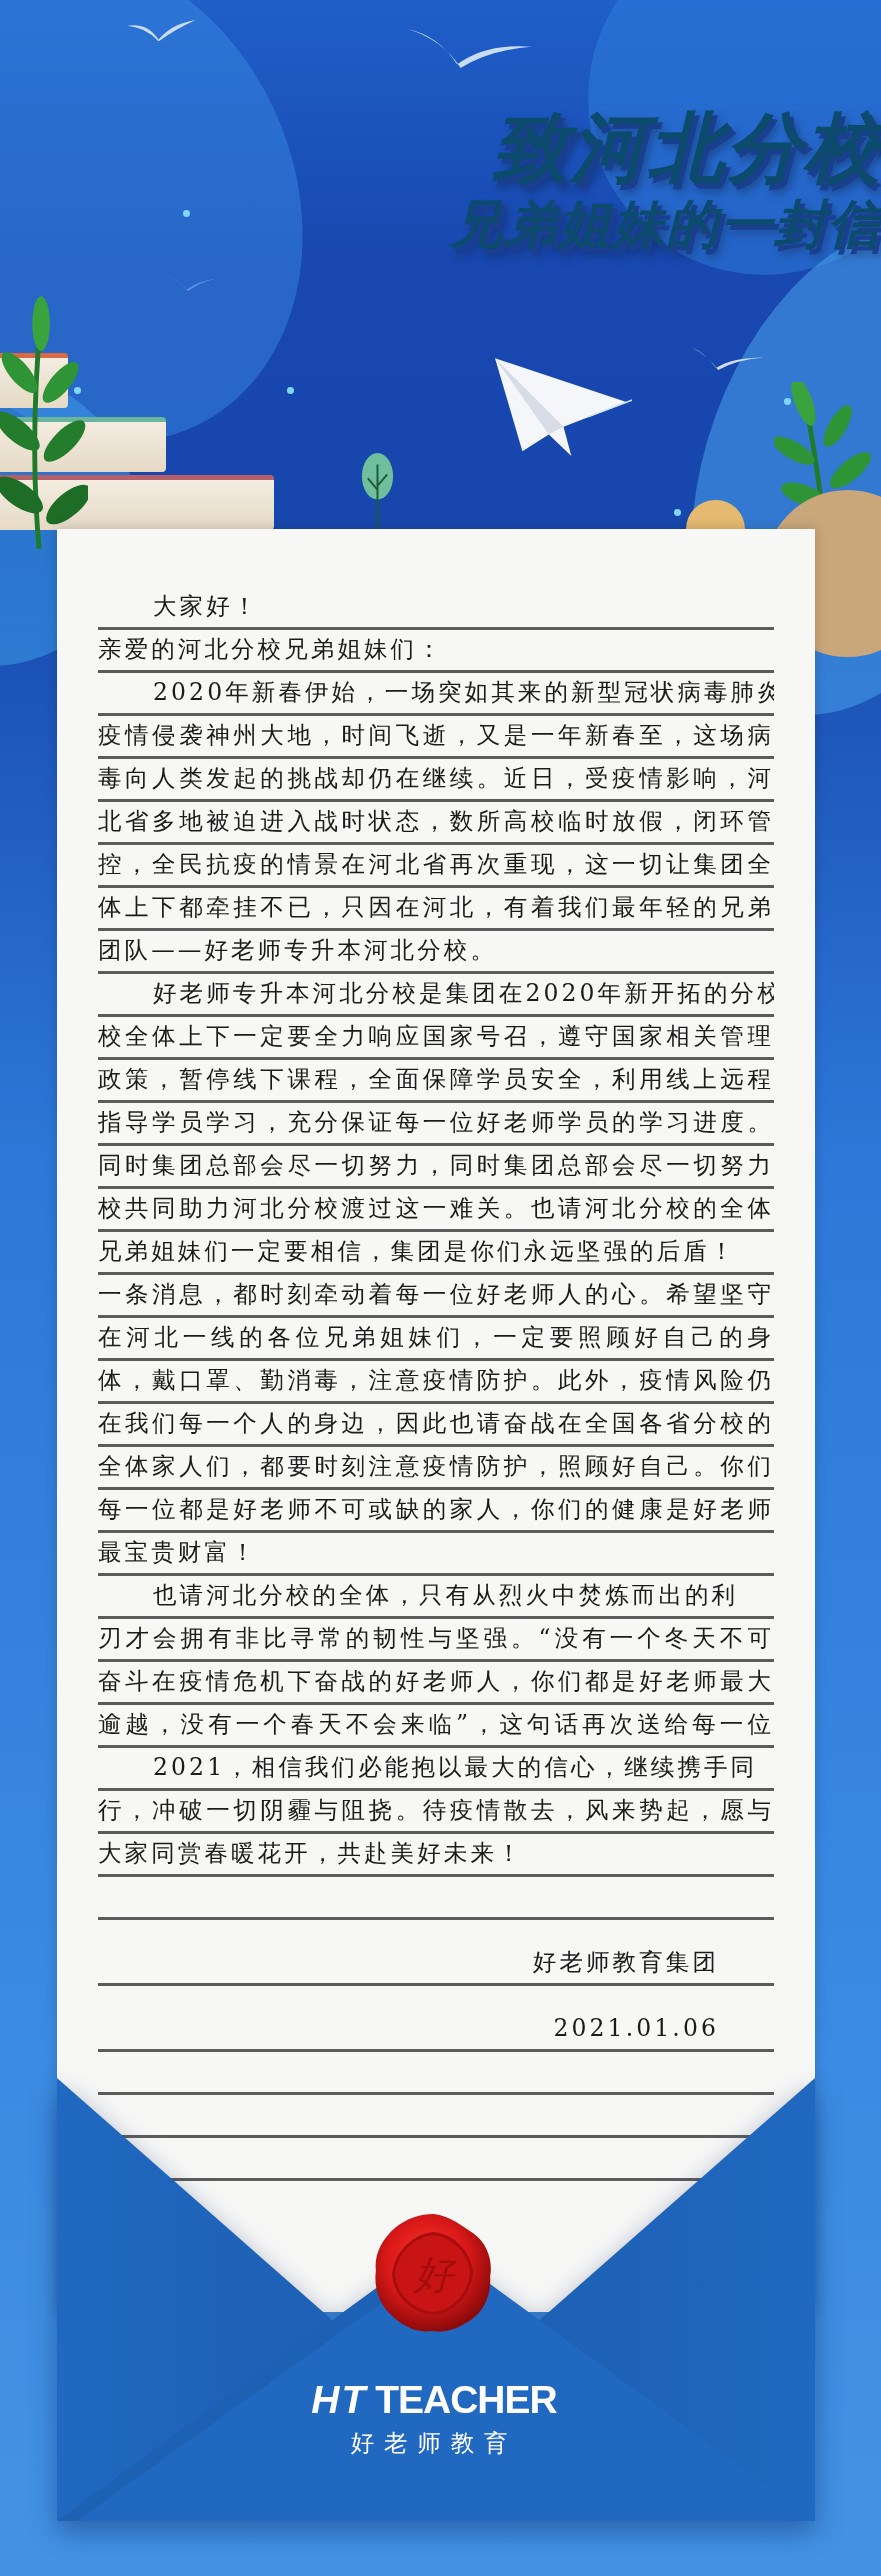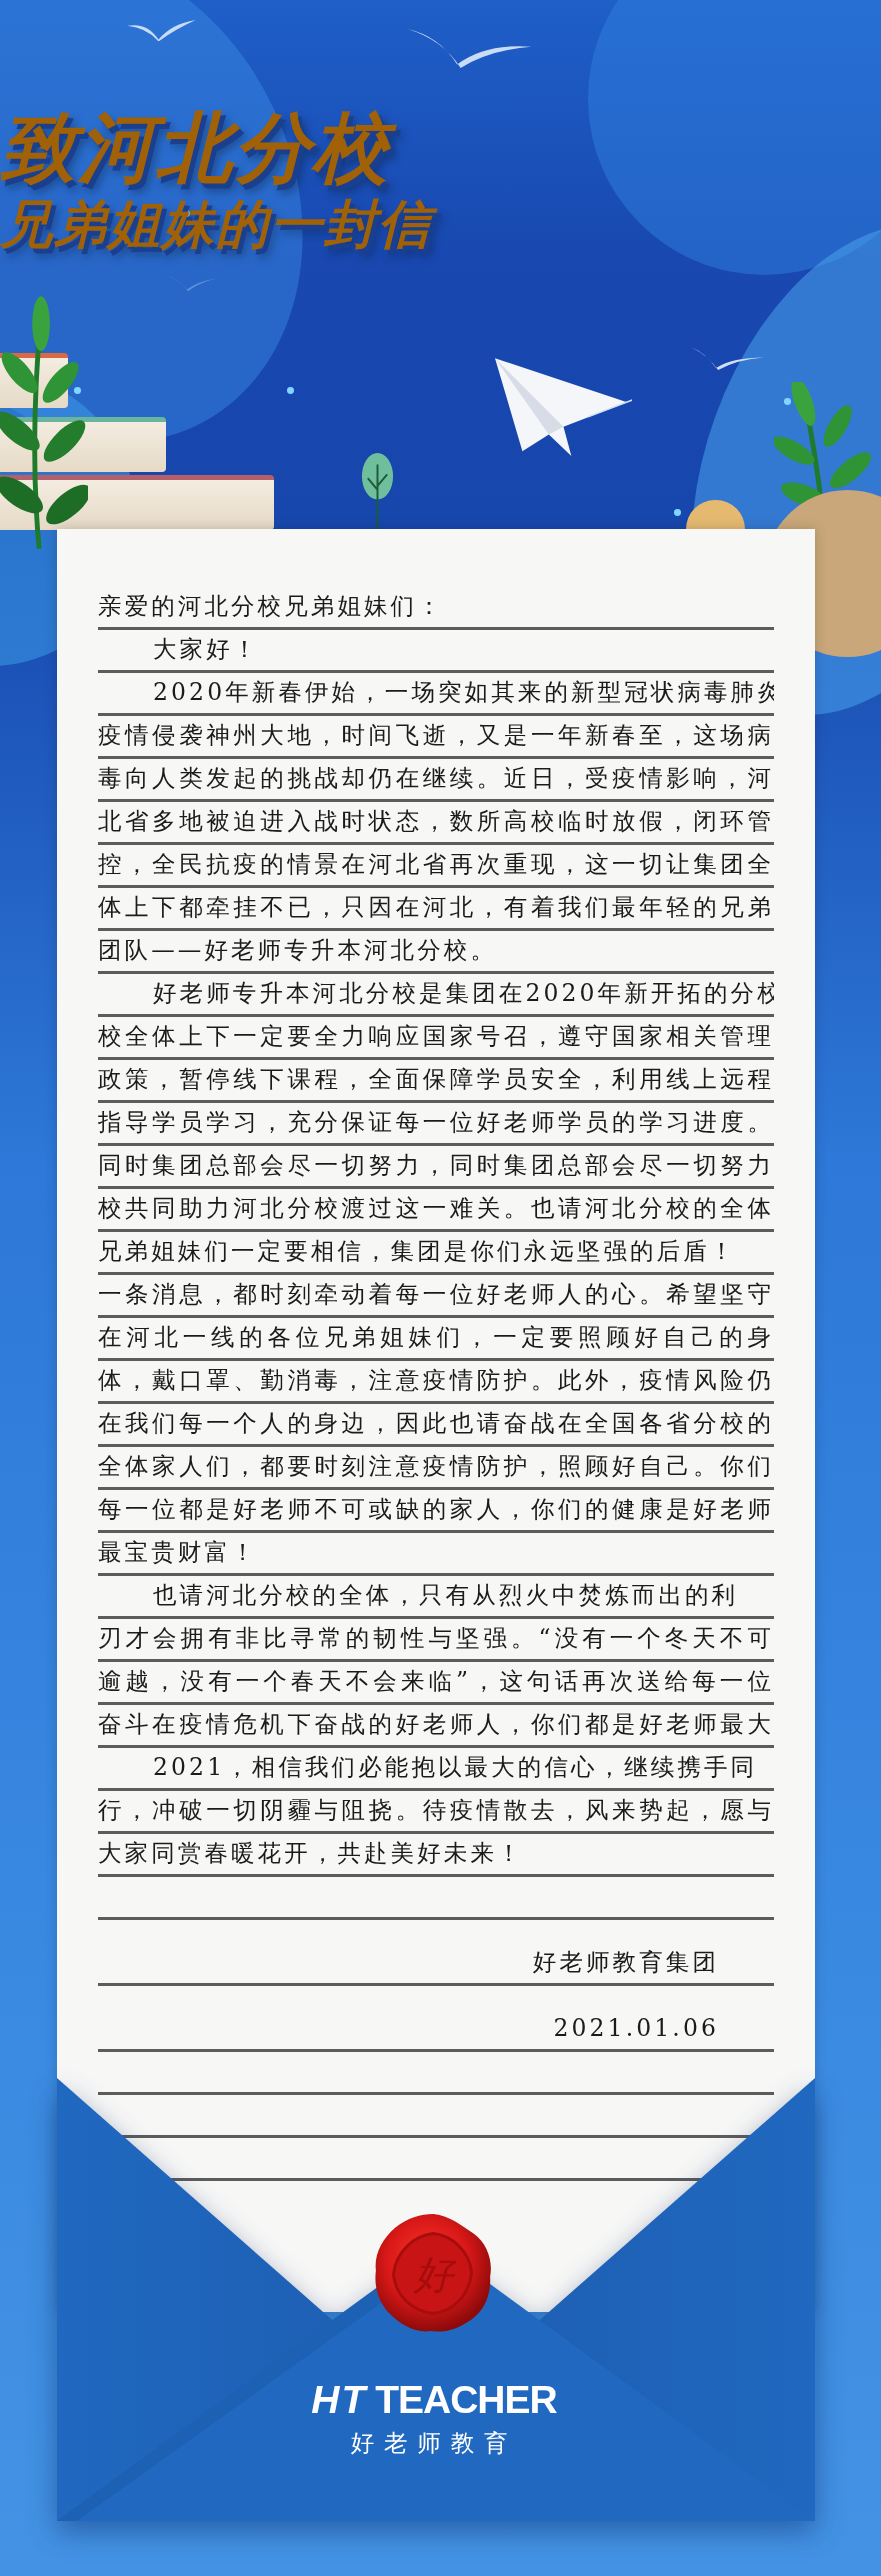--- a/index.html
+++ b/index.html
@@ -13,22 +13,22 @@
   .wave { position: absolute; border-radius: 50%; opacity: .55; }
   .wave-1 { left: -118px; top: -59px; width: 411px; height: 509px; background: #3c8ee6; transform: rotate(-25deg); opacity: .45; }
   .wave-2 { right: -137px; top: 215px; width: 313px; height: 509px; background: #4aa3ee; transform: rotate(20deg); opacity: .55; }
   .wave-3 { right: -59px; top: -78px; width: 353px; height: 353px; background: #2f7fe0; opacity: .5; }
   .wave-4 { left: -157px; top: 372px; width: 294px; height: 294px; background: #3d9be8; opacity: .55; }
   .bird { position: absolute; width: 69px; height: 21.5px; }
   .bird svg { width: 100%; height: 100%; }
   .dot { position: absolute; width: 6.9px; height: 6.9px; border-radius: 50%; background: #7fd6ff; }
 
   .title {
-    position: absolute; left: 0; width: 882px; text-align: left;
-    color: #a16207; font-weight: bold; font-family: "DejaVu Sans", sans-serif;
+    position: absolute; left: 0; width: 882px; text-align: right;
+    color: #0c4a6e; font-weight: bold; font-family: "DejaVu Sans", sans-serif;
     font-style: italic; letter-spacing: 2px;
     text-shadow: 3.9px 4.9px 0 #1a3f8f, 5.9px 7.8px 9.8px rgba(0,0,0,.35);
   }
   .title-1 { top: 98px; font-size: 76px; }
   .title-2 { top: 190px; font-size: 52px; }
 
   .books { position: absolute; left: 0; top: 353px; width: 294px; height: 186px; }
   .book { position: absolute; left: -19.6px; height: 55px; border-radius: 3.9px; background: linear-gradient(180deg, #f3ece0, #e6dac6); border-top: 5.9px solid #c25a54; }
   .book.b1 { top: 0; width: 88px; border-top-color: #d96a45; }
   .book.b2 { top: 64px; width: 186px; border-top-color: #6ab59d; }
@@ -159,22 +159,22 @@
 <div class="tree">
   <svg viewBox="0 0 36 80">
       <ellipse cx="18" cy="26" rx="16" ry="24" fill="#6fbf9c"></ellipse>
       <path d="M18 80 L18 14 M18 40 L8 28 M18 36 L28 24" stroke="#1f5a3a" stroke-width="2" fill="none"></path>
     </svg>
 </div>
 
 <div class="paper"></div>
 
 <div class="letter">
+  <div class="row indent">大家好！</div>
   <div class="row">亲爱的河北分校兄弟姐妹们：</div>
-  <div class="row indent">大家好！</div>
   <div class="row indent">2020年新春伊始，一场突如其来的新型冠状病毒肺炎</div>
   <div class="row justify">疫情侵袭神州大地，时间飞逝，又是一年新春至，这场病</div>
   <div class="row justify">毒向人类发起的挑战却仍在继续。近日，受疫情影响，河</div>
   <div class="row justify">北省多地被迫进入战时状态，数所高校临时放假，闭环管</div>
   <div class="row justify">控，全民抗疫的情景在河北省再次重现，这一切让集团全</div>
   <div class="row justify">体上下都牵挂不已，只因在河北，有着我们最年轻的兄弟</div>
   <div class="row">团队——好老师专升本河北分校。</div>
   <div class="row indent">好老师专升本河北分校是集团在2020年新开拓的分校</div>
   <div class="row justify">校全体上下一定要全力响应国家号召，遵守国家相关管理</div>
   <div class="row justify">政策，暂停线下课程，全面保障学员安全，利用线上远程</div>
@@ -184,22 +184,22 @@
   <div class="row">兄弟姐妹们一定要相信，集团是你们永远坚强的后盾！</div>
   <div class="row justify">一条消息，都时刻牵动着每一位好老师人的心。希望坚守</div>
   <div class="row justify">在河北一线的各位兄弟姐妹们，一定要照顾好自己的身</div>
   <div class="row justify">体，戴口罩、勤消毒，注意疫情防护。此外，疫情风险仍</div>
   <div class="row justify">在我们每一个人的身边，因此也请奋战在全国各省分校的</div>
   <div class="row justify">全体家人们，都要时刻注意疫情防护，照顾好自己。你们</div>
   <div class="row justify">每一位都是好老师不可或缺的家人，你们的健康是好老师</div>
   <div class="row">最宝贵财富！</div>
   <div class="row indent">也请河北分校的全体，只有从烈火中焚炼而出的利</div>
   <div class="row justify">刃才会拥有非比寻常的韧性与坚强。“没有一个冬天不可</div>
+  <div class="row justify">奋斗在疫情危机下奋战的好老师人，你们都是好老师最大</div>
   <div class="row justify">逾越，没有一个春天不会来临”，这句话再次送给每一位</div>
-  <div class="row justify">奋斗在疫情危机下奋战的好老师人，你们都是好老师最大</div>
   <div class="row indent">2021，相信我们必能抱以最大的信心，继续携手同</div>
   <div class="row justify">行，冲破一切阴霾与阻挠。待疫情散去，风来势起，愿与</div>
   <div class="row">大家同赏春暖花开，共赴美好未来！</div>
   <div class="row"></div>
   <div class="row right">好老师教育集团</div>
   <div class="row right">2021.01.06</div>
   <div class="row"></div>
   <div class="row"></div>
   <div class="row"></div>
 </div>

